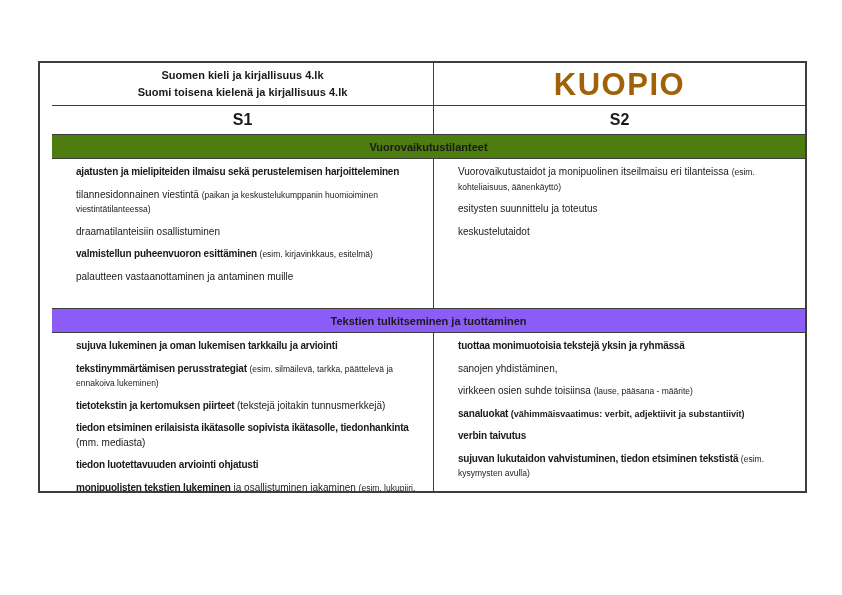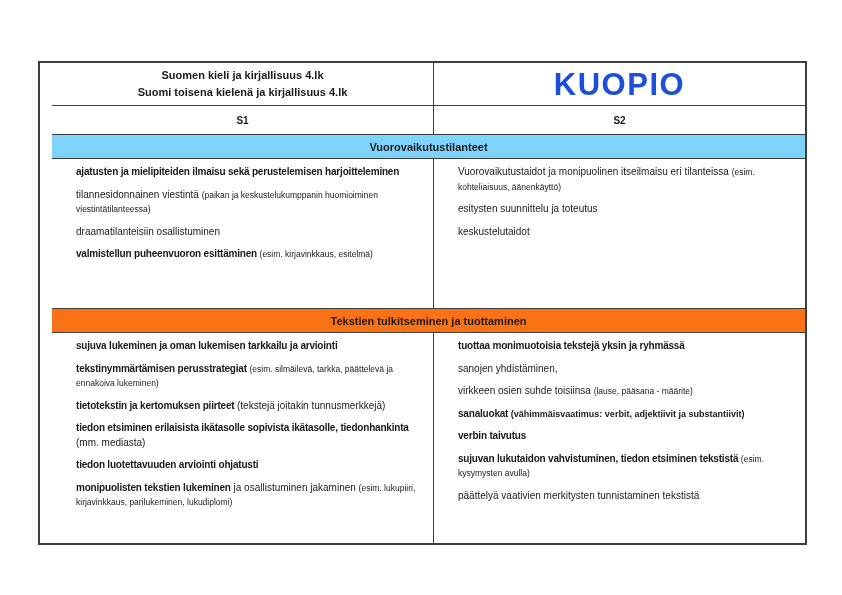--- a/index.html
+++ b/index.html
@@ -28,31 +28,31 @@
   }
   .logo-cell { display: flex; align-items: center; justify-content: center; }
   .logo-text {
     font-size: 31px; font-weight: 700; letter-spacing: 1.5px;
     line-height: 1;
   }
 
   .row-cols { height: 29px; }
   .col-head {
     display: flex; align-items: center; justify-content: center;
-    font-weight: 700; font-size: 10px;
+    font-weight: 700; font-size: 16px;
   }
 
   .band {
     height: 24px; border-top: 1.5px solid #3d3d3d;
     display: flex; align-items: center; justify-content: center;
     font-weight: 700; font-size: 11px;
   }
 
   .row-content-1 { height: 150px; }
-  .row-content-2 { height: 211px; }
+  .row-content-2 { height: 159px; }
   .cell-content {
     padding: 6px 8px 0 8px; font-size: 10px; line-height: 1.45;
     overflow: hidden;
   }
   .para { margin: 0 0 8px 16px; }
   .seg-bold { font-weight: 700; letter-spacing: -0.2px; }
   .seg-normal { }
   .seg-small { font-size: 8.5px; }
   .seg-bold-small { font-weight: 700; font-size: 9px; }
 </style>
@@ -60,46 +60,47 @@
 <body>
 
 <div class="table">
 
   <div class="row row-header">
     <div class="cell-left title-cell">
       <div>Suomen kieli ja kirjallisuus 4.lk</div>
       <div>Suomi toisena kielenä ja kirjallisuus 4.lk</div>
     </div>
     <div class="cell-right logo-cell">
-      <span class="logo-text" style="color: #1d4ed8;">KUOPIO</span>
+      <span class="logo-text" style="color: #a16207;">KUOPIO</span>
     </div>
   </div>
 
   <div class="row row-cols">
     <div class="cell-left col-head">S1</div>
     <div class="cell-right col-head">S2</div>
   </div>
 
-  <div class="band" style="background: #7dd3fc;">Vuorovaikutustilanteet</div>
+  <div class="band" style="background: #4d7c0f;">Vuorovaikutustilanteet</div>
 
   <div class="row row-content-1">
     <div class="cell-left cell-content">
         <p class="para"><span class="seg-bold">ajatusten ja mielipiteiden ilmaisu sekä perustelemisen harjoitteleminen</span></p>
         <p class="para"><span class="seg-normal">tilannesidonnainen viestintä </span><span class="seg-small">(paikan ja keskustelukumppanin huomioiminen viestintätilanteessa)</span></p>
         <p class="para"><span class="seg-normal">draamatilanteisiin osallistuminen</span></p>
         <p class="para"><span class="seg-bold">valmistellun puheenvuoron esittäminen </span><span class="seg-small">(esim. kirjavinkkaus, esitelmä)</span></p>
+        <p class="para"><span class="seg-normal">palautteen vastaanottaminen ja antaminen muille</span></p>
       </div>
     <div class="cell-right cell-content">
         <p class="para"><span class="seg-normal">Vuorovaikutustaidot ja monipuolinen itseilmaisu eri tilanteissa </span><span class="seg-small">(esim. kohteliaisuus, äänenkäyttö)</span></p>
         <p class="para"><span class="seg-normal">esitysten suunnittelu ja toteutus</span></p>
         <p class="para"><span class="seg-normal">keskustelutaidot</span></p>
       </div>
   </div>
 
-  <div class="band" style="background: #f97316;">Tekstien tulkitseminen ja tuottaminen</div>
+  <div class="band" style="background: #8b5cf6;">Tekstien tulkitseminen ja tuottaminen</div>
 
   <div class="row row-content-2">
     <div class="cell-left cell-content">
         <p class="para"><span class="seg-bold">sujuva lukeminen ja oman lukemisen tarkkailu ja arviointi</span></p>
         <p class="para"><span class="seg-bold">tekstinymmärtämisen perusstrategiat </span><span class="seg-small">(esim. silmäilevä, tarkka, päättelevä ja ennakoiva lukeminen)</span></p>
         <p class="para"><span class="seg-bold">tietotekstin ja kertomuksen piirteet </span><span class="seg-normal">(tekstejä joitakin tunnusmerkkejä)</span></p>
         <p class="para"><span class="seg-bold">tiedon etsiminen erilaisista ikätasolle sopivista ikätasolle, tiedonhankinta </span><span class="seg-normal">(mm. mediasta)</span></p>
         <p class="para"><span class="seg-bold">tiedon luotettavuuden arviointi ohjatusti</span></p>
         <p class="para"><span class="seg-bold">monipuolisten tekstien lukeminen</span><span class="seg-normal"> ja osallistuminen jakaminen </span><span class="seg-small">(esim. lukupiiri, kirjavinkkaus, parilukeminen, lukudiplomi)</span></p>
       </div>

